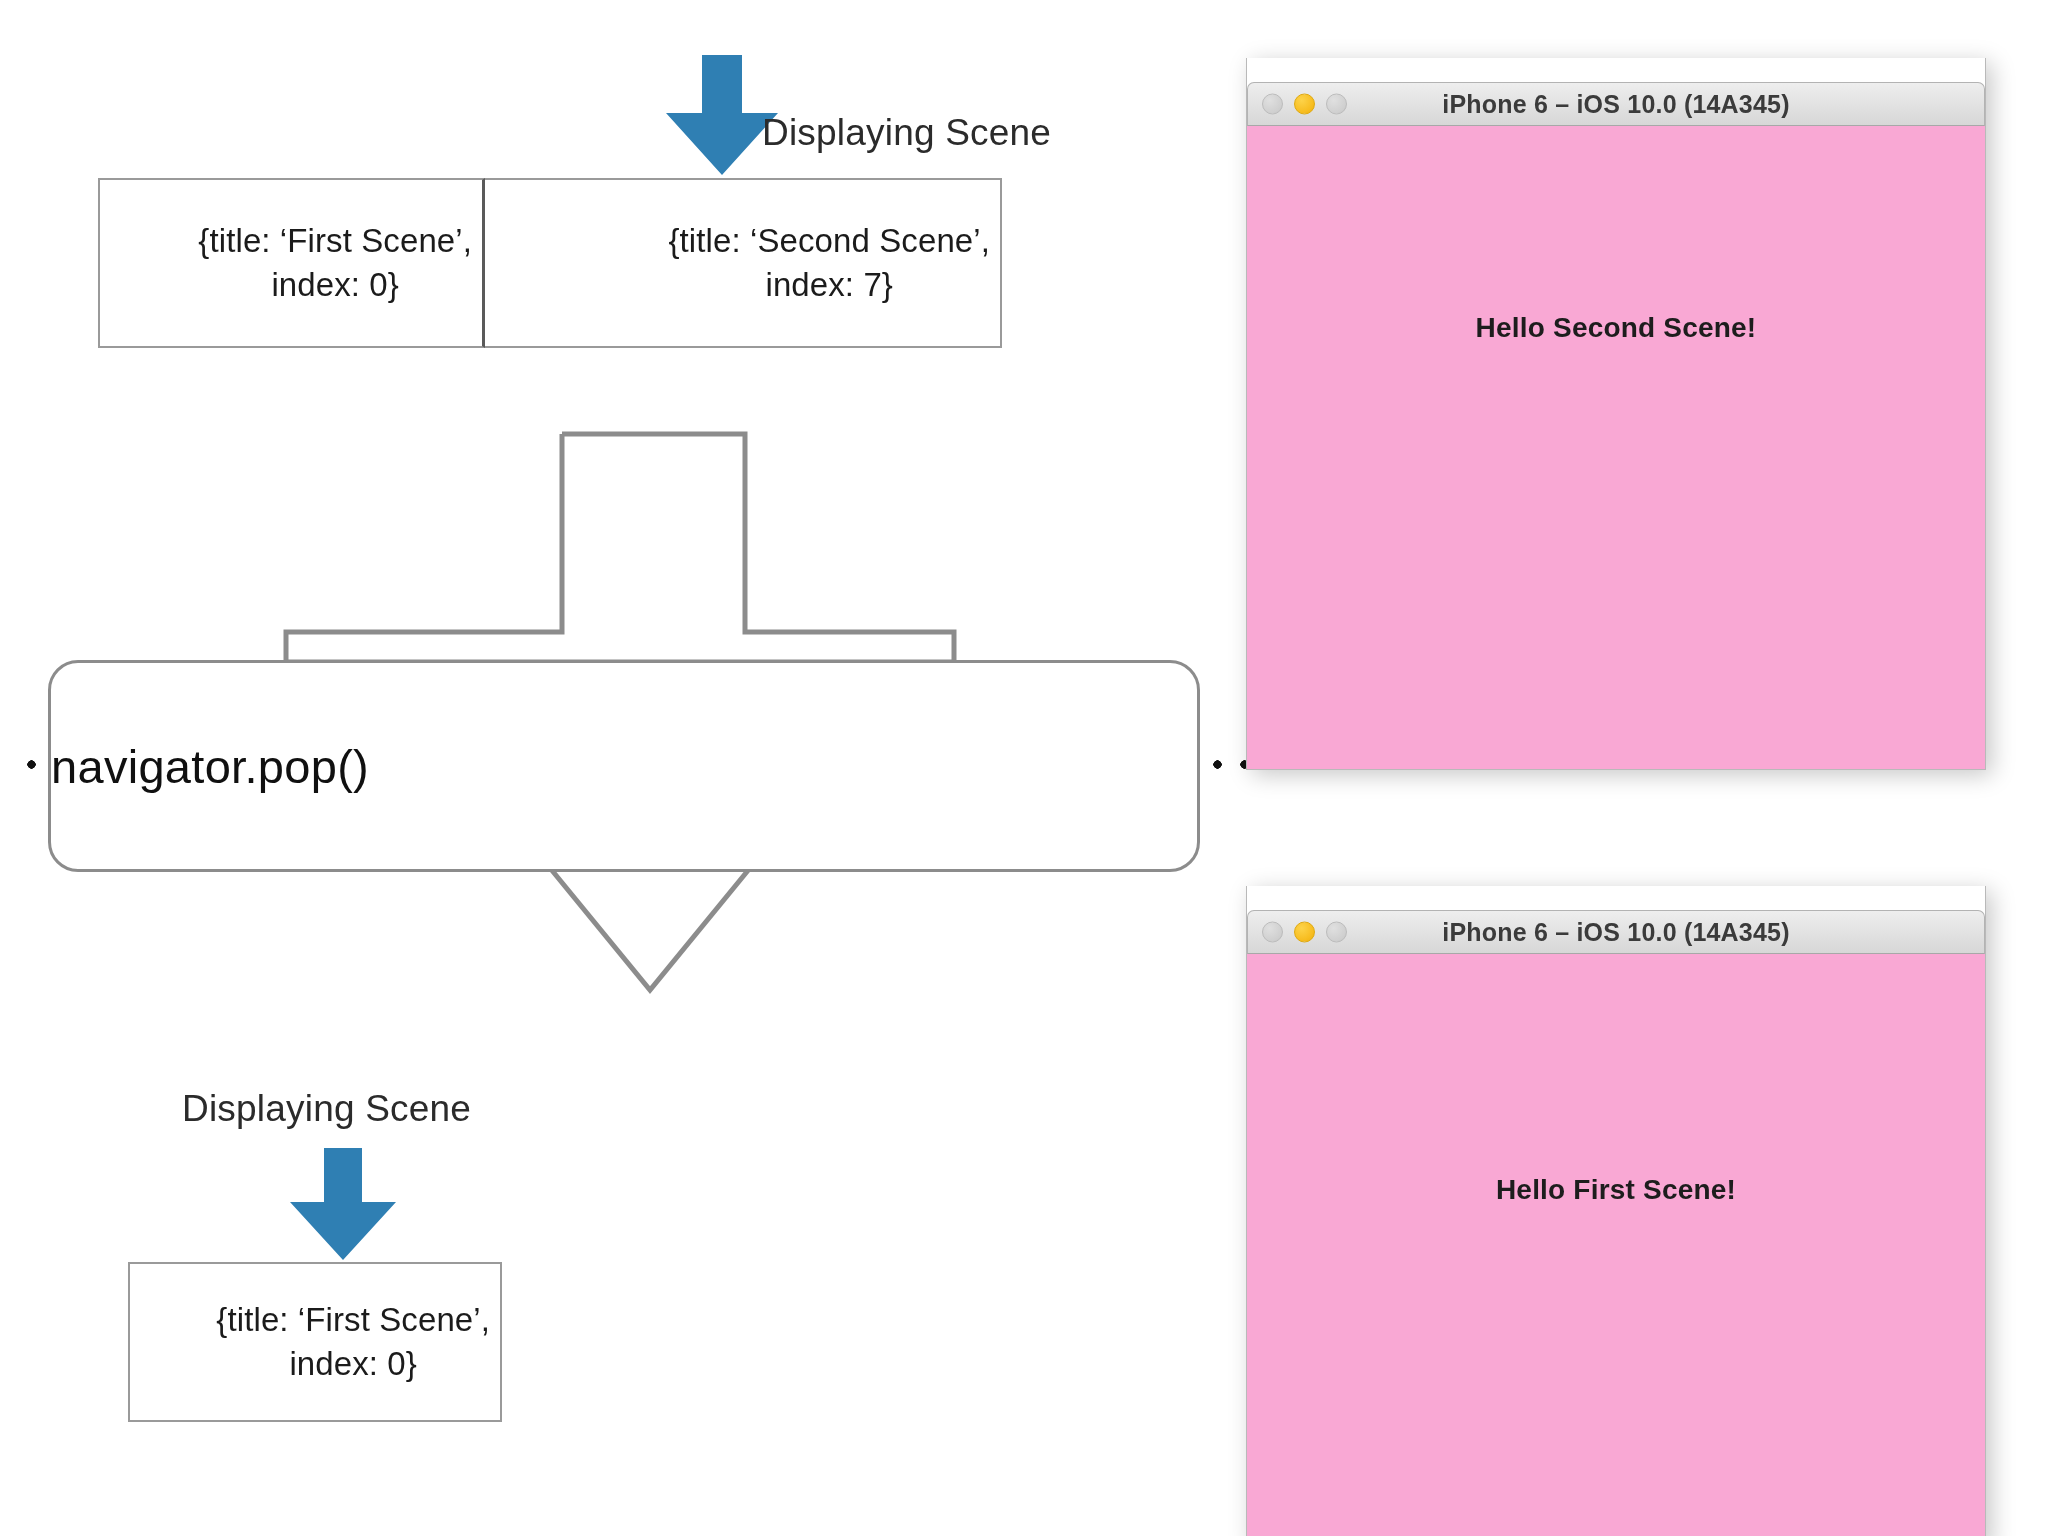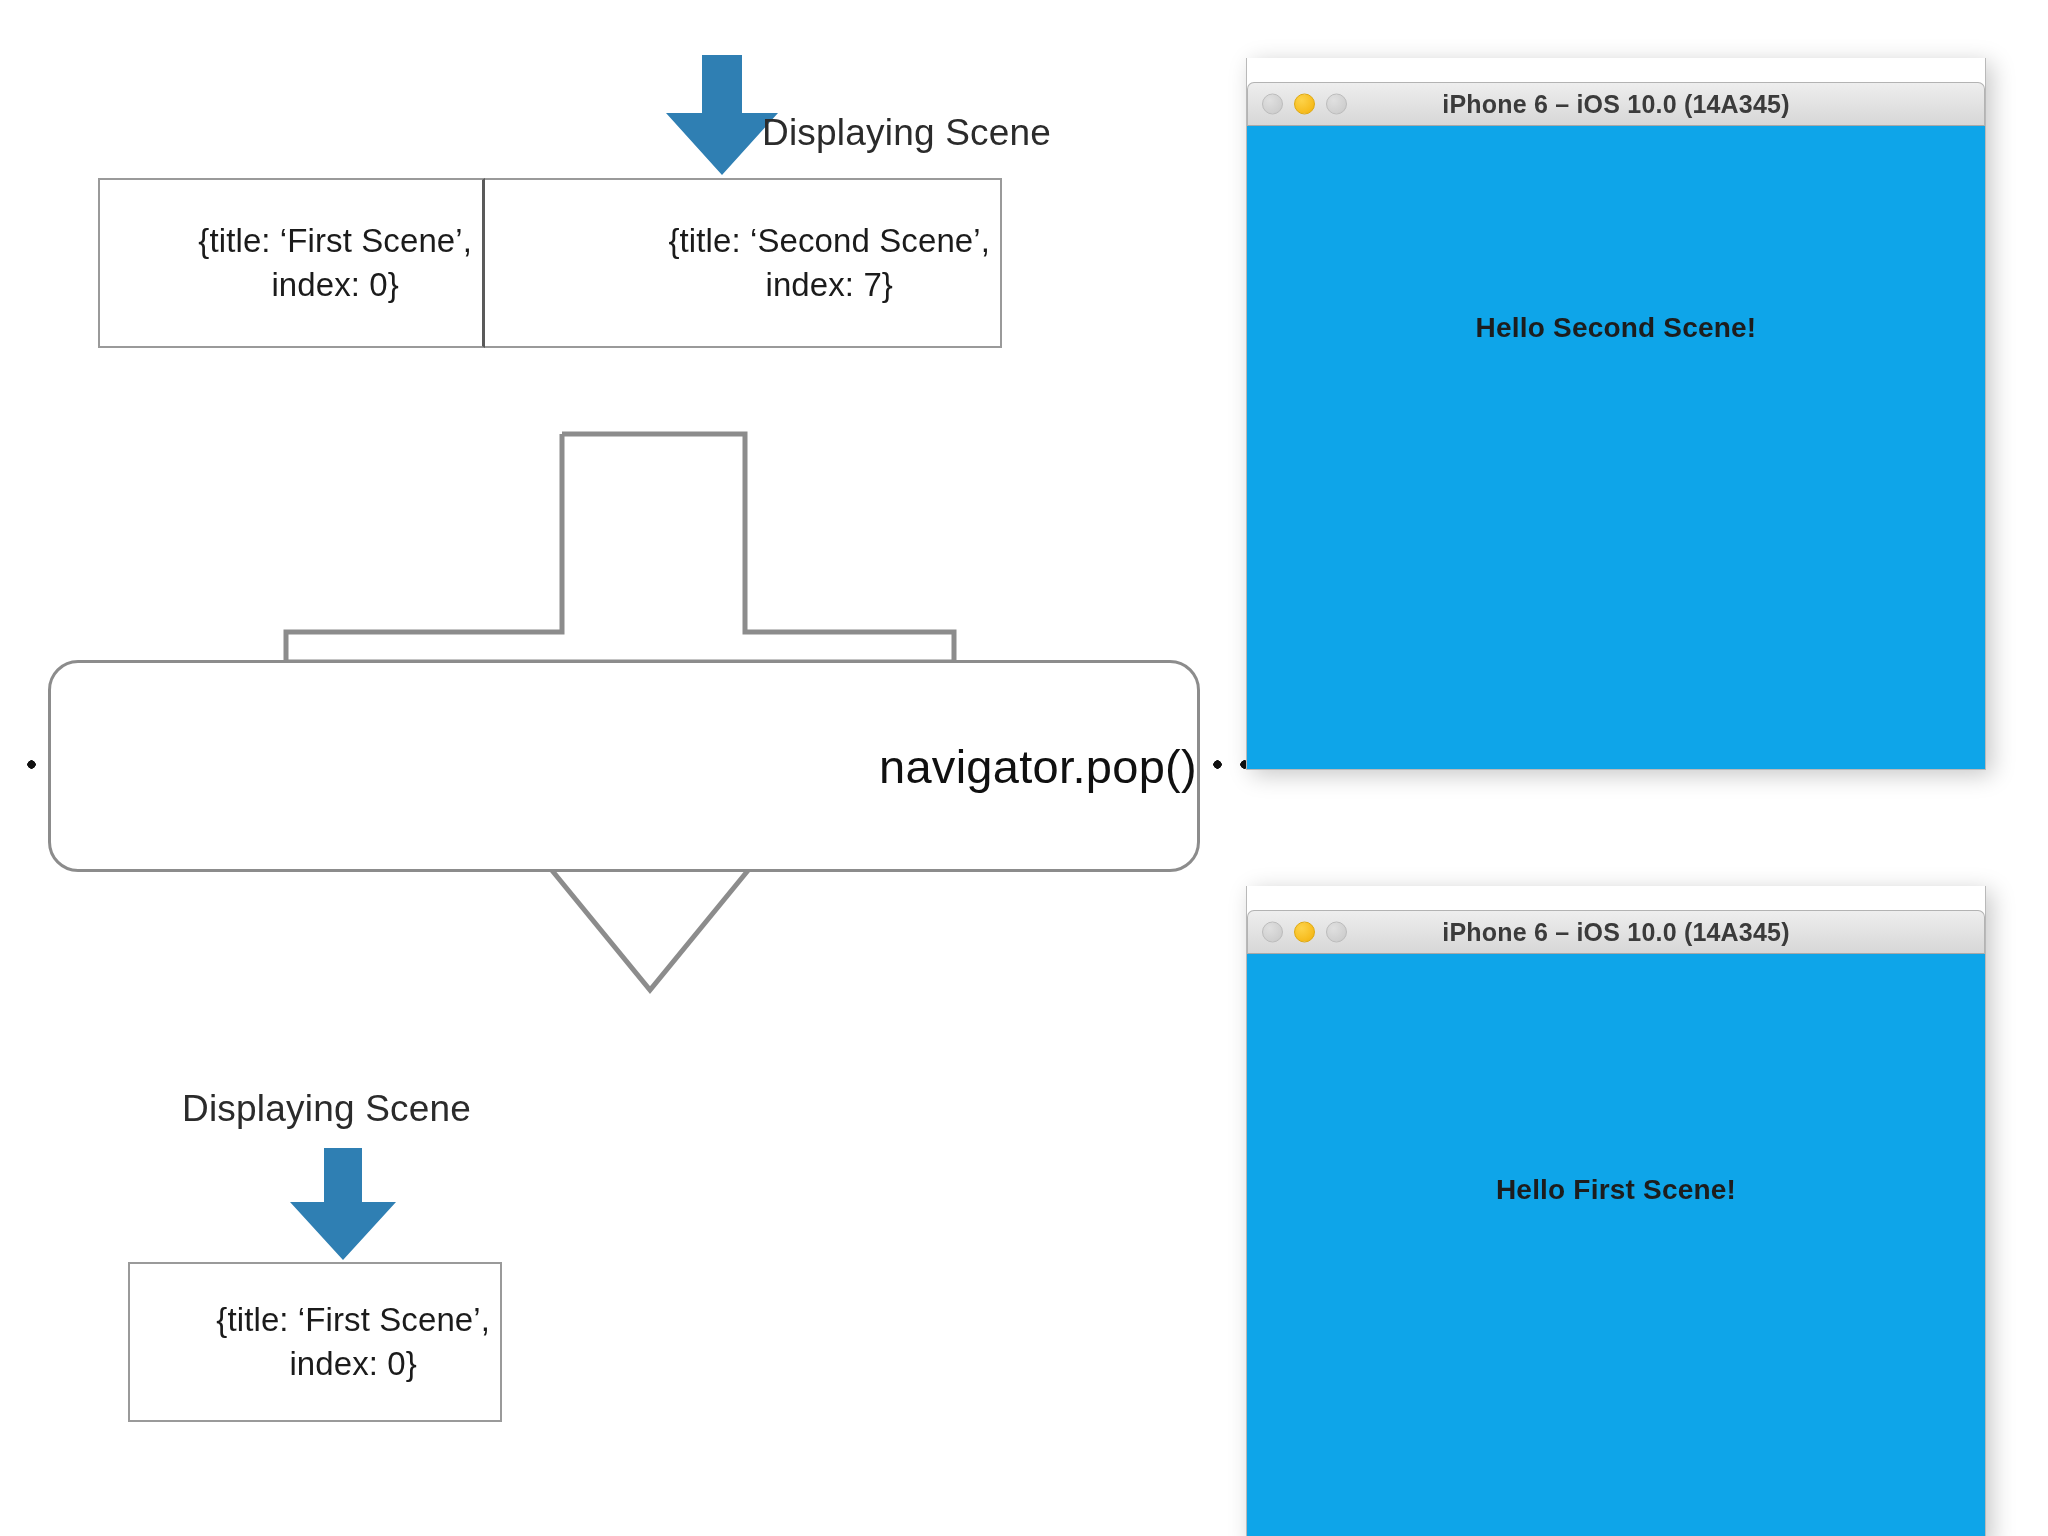--- a/index.html
+++ b/index.html
@@ -82,21 +82,21 @@
   #pop-pill {
     position: absolute;
     left: 48px; top: 660px;
     width: 1152px; height: 212px;
     box-sizing: border-box;
     border: 3px solid #8c8c8c;
     border-radius: 30px;
     background: #ffffff;
     display: flex;
     align-items: center;
-    justify-content: flex-end;
+    justify-content: flex-start;
     z-index: 5;
   }
   #pop-pill-label {
     font-size: 47px;
     color: #101010;
     letter-spacing: 0.3px;
     white-space: nowrap;
   }
 
   
@@ -161,21 +161,21 @@
     text-align: center;
     font-size: 25px;
     color: #3b3b3b;
     letter-spacing: 0.2px;
     font-weight: 600;
     white-space: nowrap;
     pointer-events: none;
   }
   .sim-body {
     position: relative;
-    background: #0ea5e9;
+    background: #f9a8d4;
     height: calc(100% - 44px);
   }
   .sim-hello {
     position: absolute;
     left: 0; right: 0;
     text-align: center;
     font-size: 28px;
     font-weight: bold;
     color: #1d1d1d;
     letter-spacing: 0.2px;

